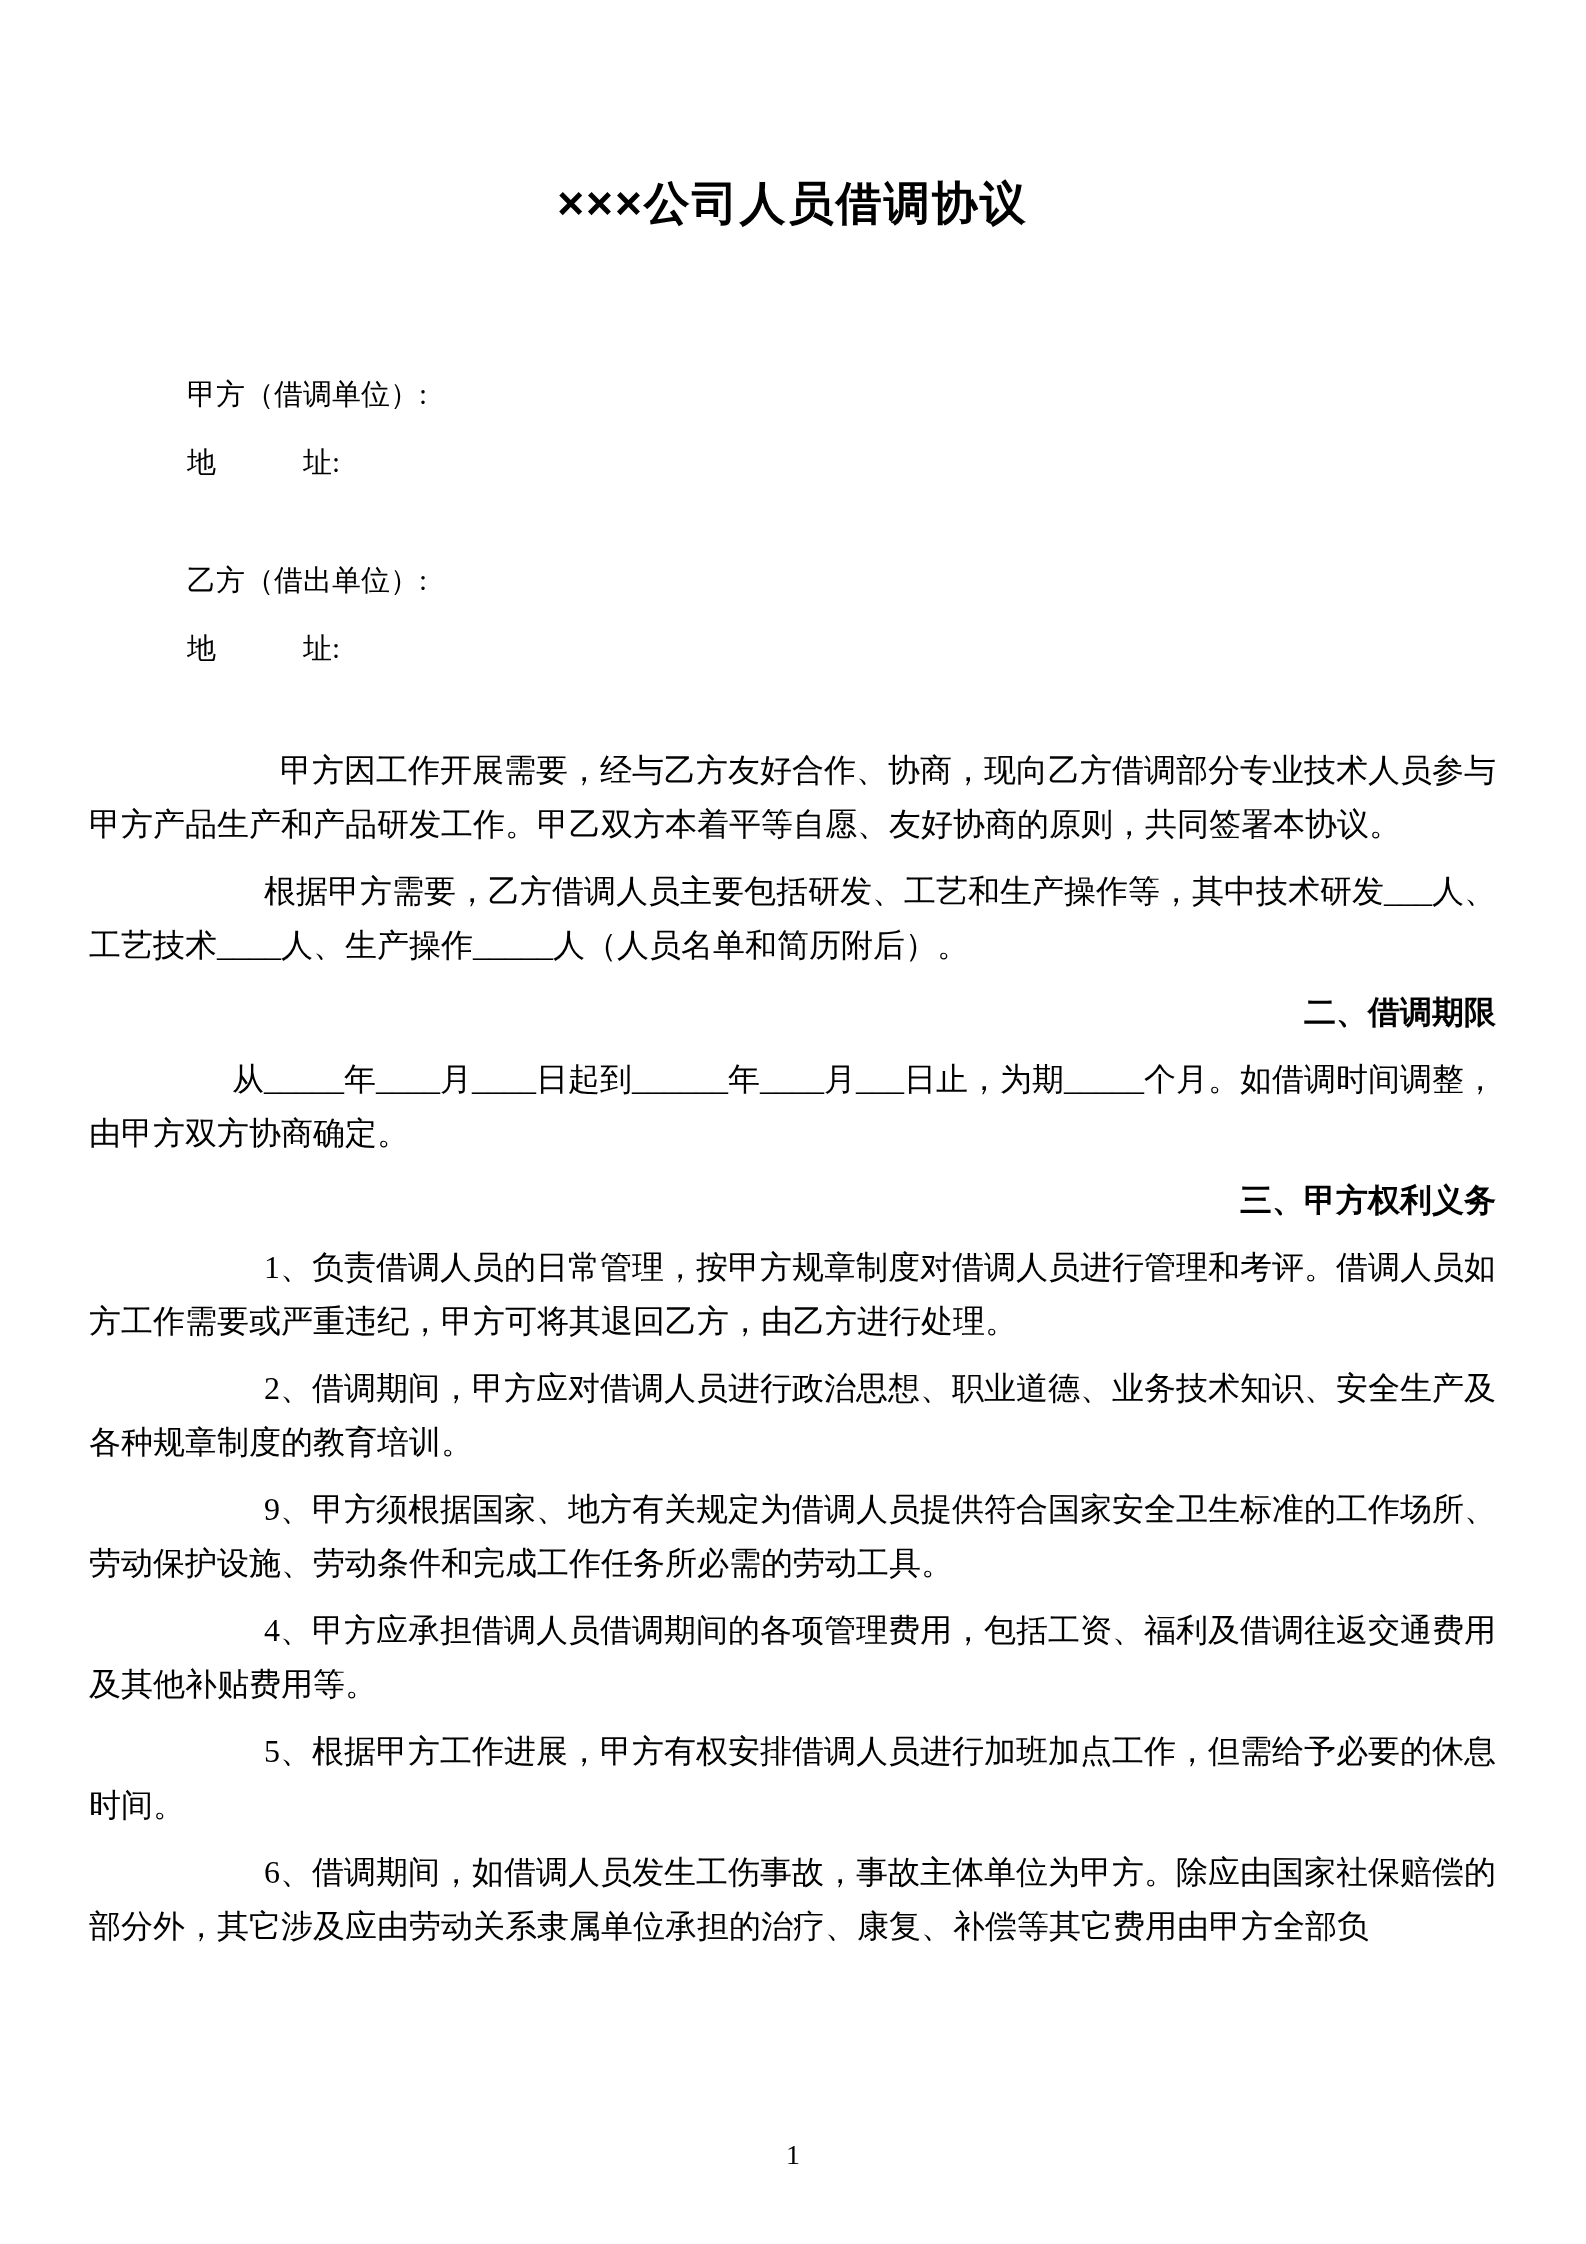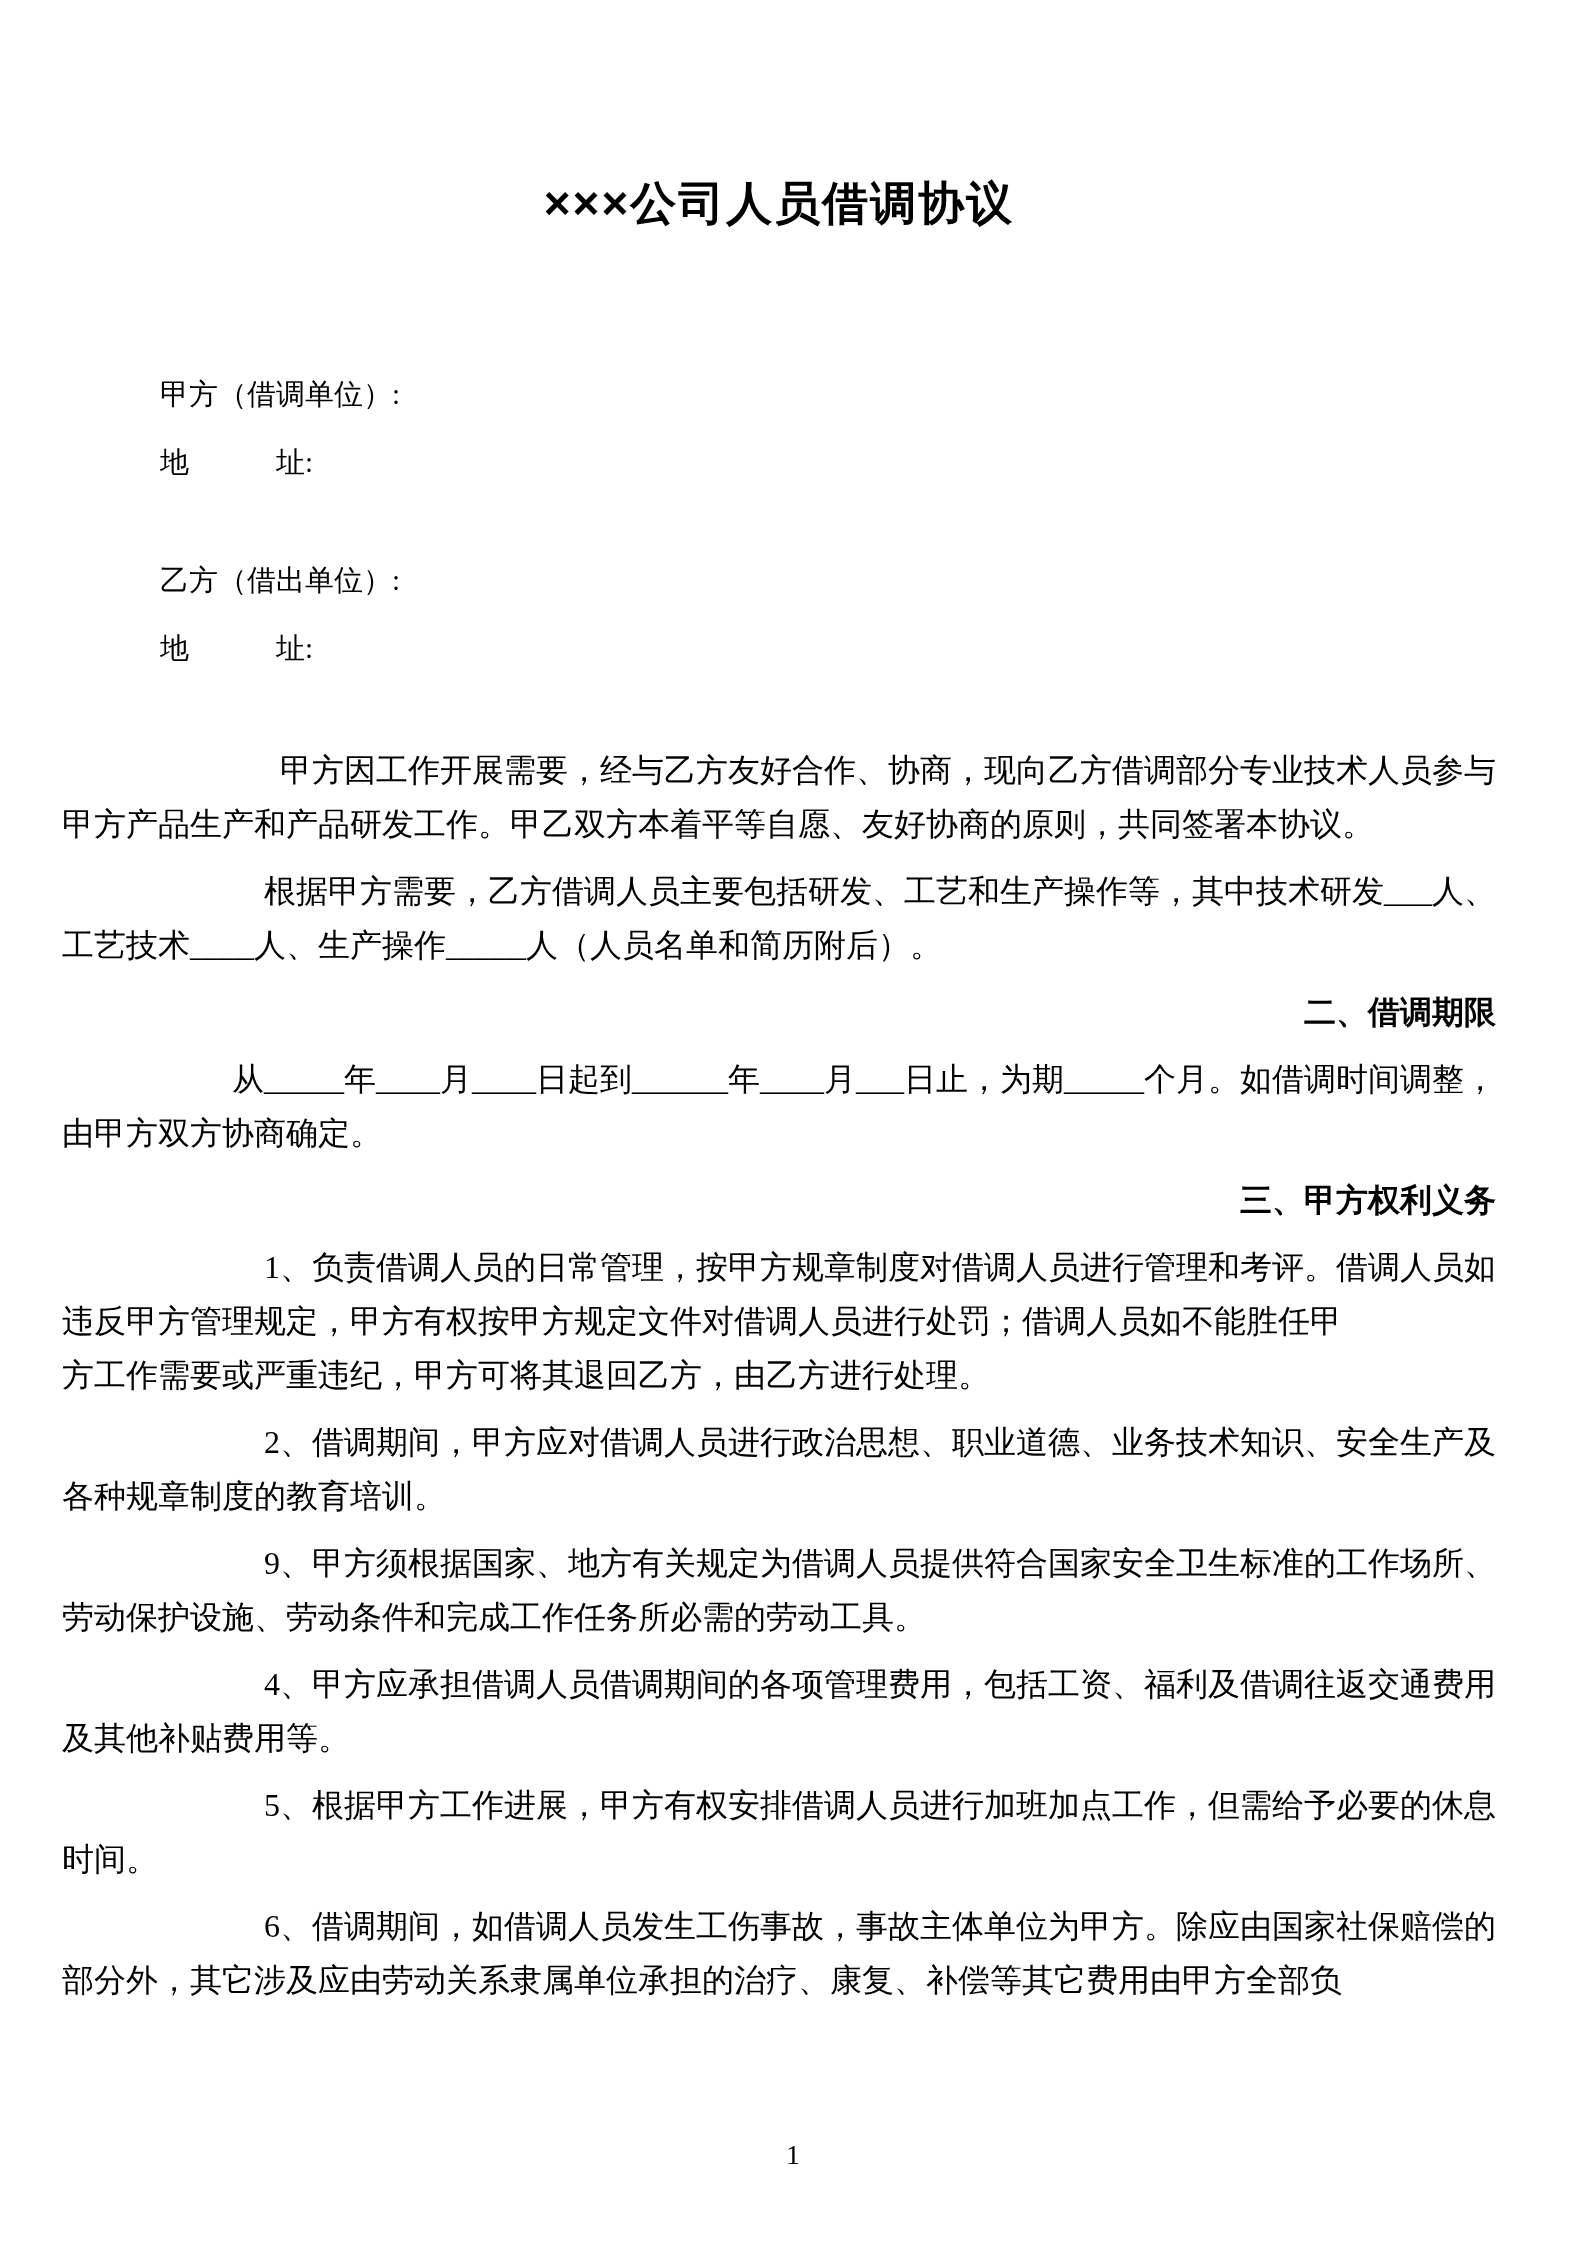--- a/index.html
+++ b/index.html
@@ -8,20 +8,21 @@
     width: 1586px;
     height: 2244px;
     background: #ffffff;
     color: #000000;
     overflow: hidden;
     font-family: "Liberation Serif", "DejaVu Serif", serif;
   }
   .content {
     padding-left: 62px;
     padding-right: 90px;
+    margin-left: 27px;
   }
   .doc-title {
     margin-top: 172px;
     text-align: center;
     font-family: "Liberation Sans", "DejaVu Sans", sans-serif;
     font-weight: bold;
     font-size: 46px;
     line-height: 62px;
     letter-spacing: 2px;
     white-space: nowrap;
@@ -90,21 +91,20 @@
     <div class="para">
       <div class="line indent">从_____年____月____日起到______年____月___日止，为期_____个月。如借调时间调整，</div>
       <div class="line">由甲方双方协商确定。</div>
     </div>
 
     <div class="para">
       <div class="line indent heading">三、甲方权利义务</div>
     </div>
     <div class="para">
       <div class="line indent">1、负责借调人员的日常管理，按甲方规章制度对借调人员进行管理和考评。借调人员如</div>
-      <div class="line">违反甲方管理规定，甲方有权按甲方规定文件对借调人员进行处罚；借调人员如不能胜任甲</div>
       <div class="line">方工作需要或严重违纪，甲方可将其退回乙方，由乙方进行处理。</div>
     </div>
     <div class="para">
       <div class="line indent">2、借调期间，甲方应对借调人员进行政治思想、职业道德、业务技术知识、安全生产及</div>
       <div class="line">各种规章制度的教育培训。</div>
     </div>
     <div class="para">
       <div class="line indent">9、甲方须根据国家、地方有关规定为借调人员提供符合国家安全卫生标准的工作场所、</div>
       <div class="line">劳动保护设施、劳动条件和完成工作任务所必需的劳动工具。</div>
     </div>

